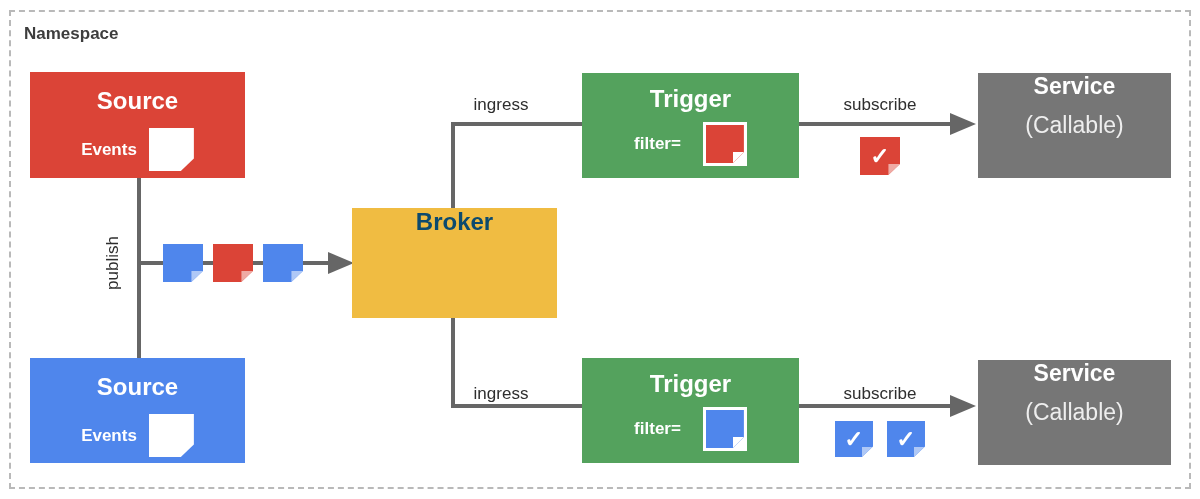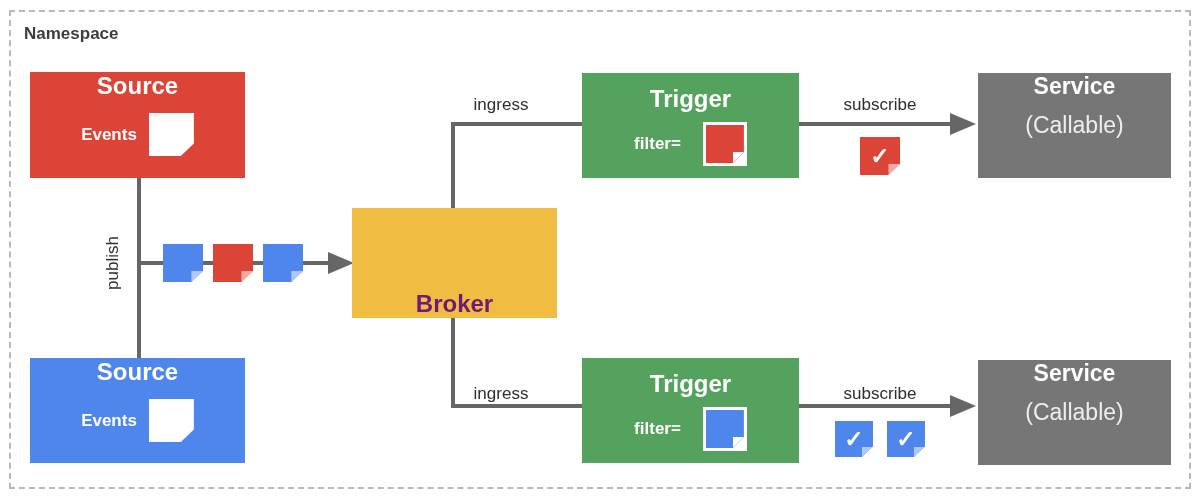--- a/index.html
+++ b/index.html
@@ -31,25 +31,25 @@
   .big-box{
     position:absolute;display:flex;flex-direction:column;align-items:center;
     color:#fff;box-sizing:border-box;
   }
   .bg-red{background:var(--red,#DB4437);}
   .bg-blue{background:var(--blue,#4F86EC);}
   .bg-yellow{background:var(--yellow,#F0BC42);}
   .bg-green{background:var(--green,#54A25D);}
   .bg-gray{background:var(--gray,#767676);}
   .box-title{font-size:24px;font-weight:bold;}
-  .source-box{gap:13px;}
+  .source-box{padding-top:15px;gap:13px;}
   .events-row{display:flex;align-items:center;gap:12px;font-size:17px;font-weight:bold;text-align:right;}
   .trigger-box{padding-top:12px;gap:9px;}
   .filter-row{display:flex;align-items:center;gap:22px;font-size:17px;font-weight:bold;}
-  .broker-box{justify-content:flex-end;color:#701a75;}
+  .broker-box{justify-content:flex-start;color:#0c4a6e;}
   .service-box{justify-content:flex-start;gap:12px;}
   .service-title{font-size:23px;font-weight:bold;}
   .service-subtitle{font-size:23px;color:rgba(255,255,255,0.88);}
   
   .note{
     position:absolute;
     clip-path:polygon(0 0,100% 0,100% 71%,71% 100%,0 100%);
   }
   .note.inline{position:relative;flex:0 0 auto;}
   .note .fold{

